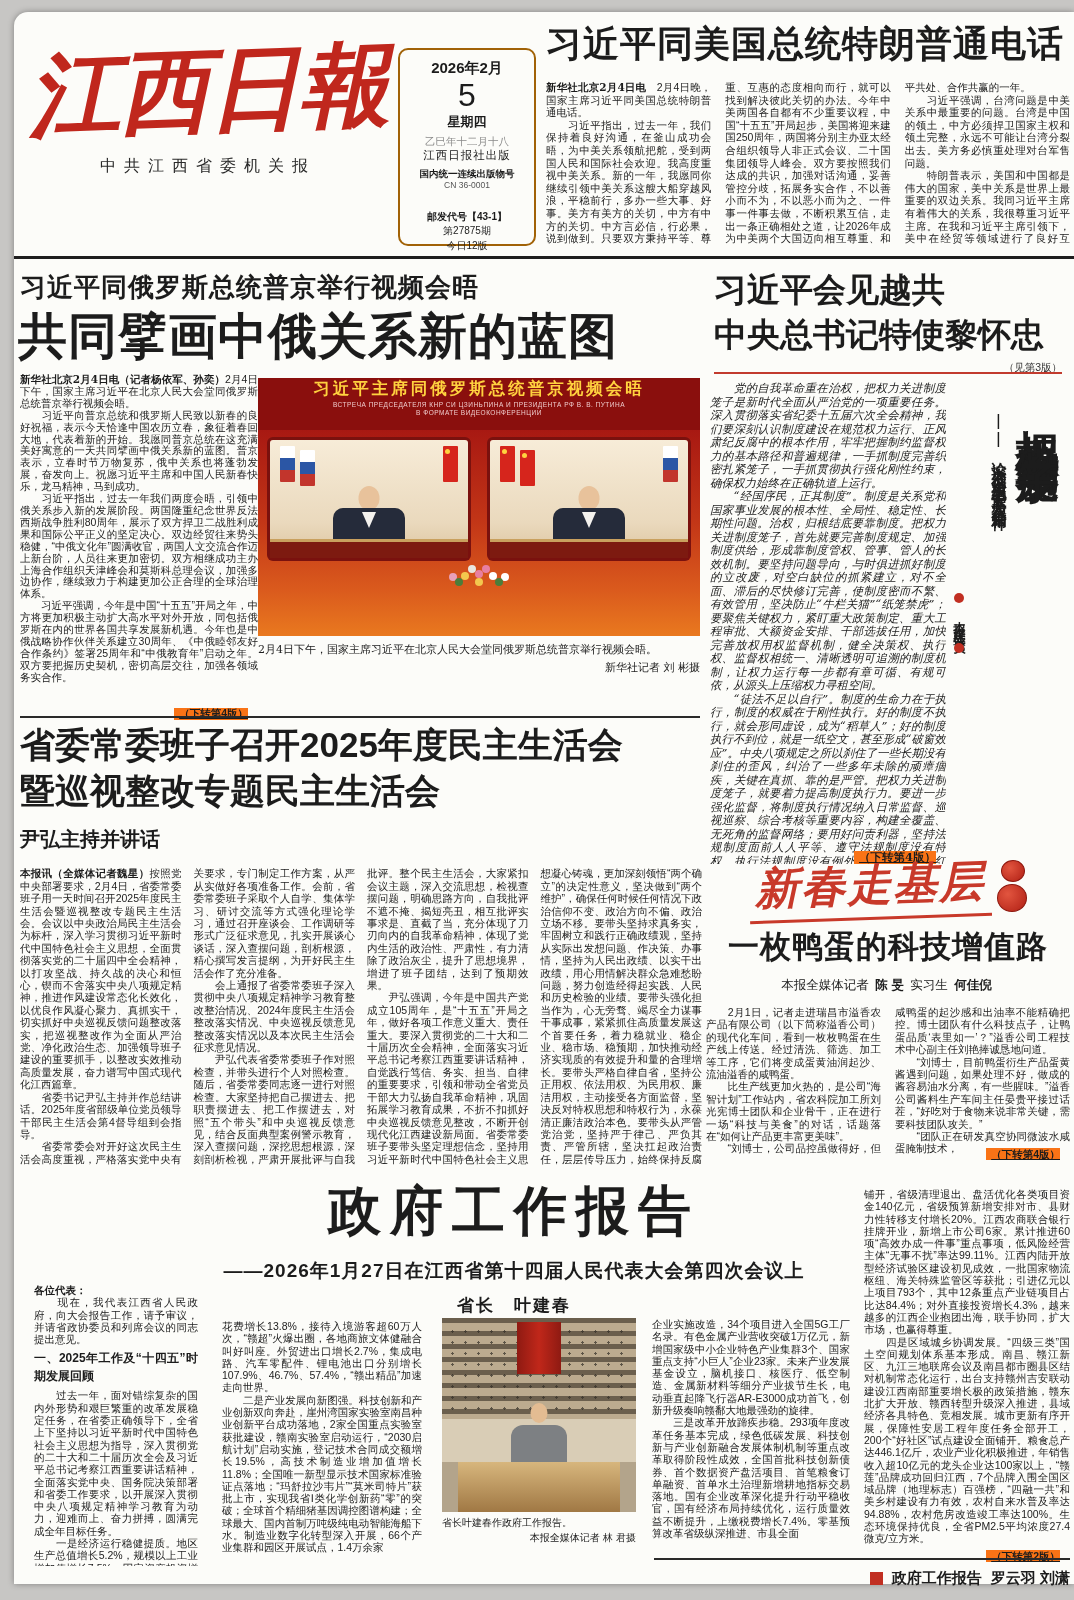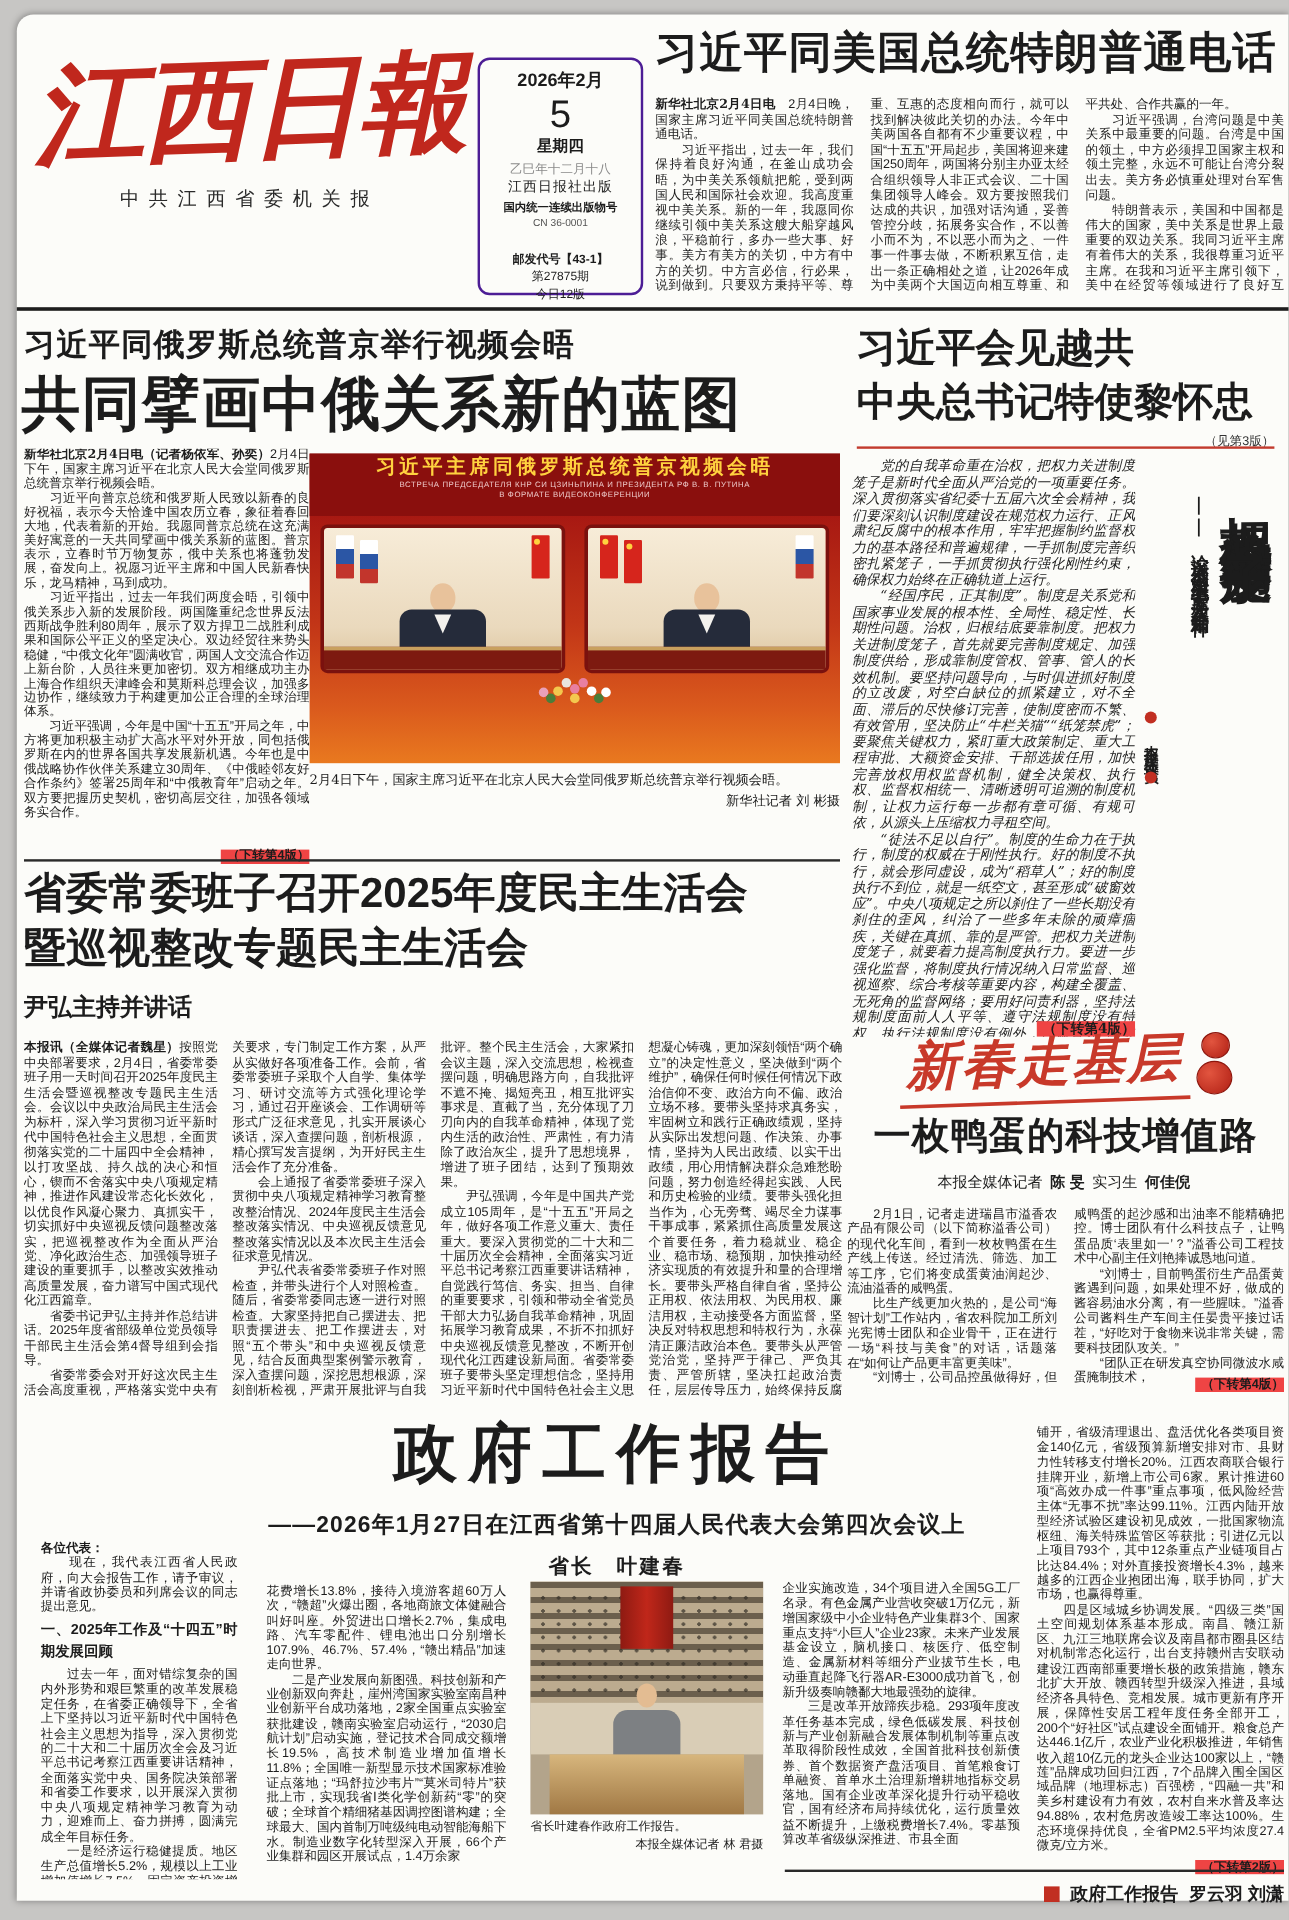--- a/index.html
+++ b/index.html
@@ -13,21 +13,21 @@
   .hide{overflow:hidden;}
 
   
   .masthead{left:8px;top:26px;width:372px;text-align:center;}
   .mh-title{font-family:"DejaVu Serif",serif;font-style:italic;font-weight:bold;color:#c0271d;
             font-size:92px;line-height:1.15;letter-spacing:-2px;white-space:nowrap;
             transform:rotate(-2deg);}
   .mh-pinyin{font-size:24px;font-weight:bold;color:#c0271d;letter-spacing:9px;margin-top:-2px;}
   .mh-organ{font-size:16px;color:#2a2a2a;letter-spacing:8px;margin-top:12px;}
 
-  .datebox{left:384px;top:36px;width:138px;height:198px;border:2px solid #4c1d95;border-radius:10px;
+  .datebox{left:384px;top:36px;width:138px;height:198px;border:2px solid #a16207;border-radius:10px;
            text-align:center;padding:8px 4px;box-sizing:border-box;line-height:1.35;}
   .db-month{font-size:15px;font-weight:bold;}
   .db-day{font-size:32px;line-height:1.1;}
   .db-week{font-size:13px;font-weight:bold;}
   .db-lunar{font-size:10.5px;color:#8a8a8a;margin-top:3px;}
   .db-pub{font-size:11.5px;font-family:"DejaVu Serif",serif;margin-top:0;letter-spacing:1px;}
   .db-issn-label{font-size:9.5px;font-weight:bold;margin-top:4px;}
   .db-issn{font-size:8.5px;color:#555;}
   .db-postal{font-size:10px;font-weight:bold;margin-top:18px;}
   .db-issue{font-size:10px;margin-top:1px;}
@@ -39,21 +39,21 @@
   .phone-cols{margin-top:12px;height:164px;column-count:3;column-gap:14px;
               font-size:10.5px;line-height:12.6px;}
   .lead{font-weight:bold;font-family:"DejaVu Serif",serif;}
 
   .rule1{left:0;top:244px;width:1060px;height:3px;background:#1e1e1e;}
 
   
   .kicker{left:6px;top:258px;font-size:26px;font-weight:bold;letter-spacing:1px;}
   .rus-h{left:4px;top:292px;font-size:49px;font-weight:bold;letter-spacing:1px;white-space:nowrap;}
   .rus-body{left:6px;top:362px;width:238px;height:346px;font-size:10.5px;line-height:11.9px;}
-  .jump{position:absolute;right:0;bottom:0;background:#ef4444;font-weight:bold;padding-left:5px;}
+  .jump{position:absolute;right:10px;bottom:0;background:#f97316;font-weight:bold;padding-left:5px;text-decoration:underline;}
 
   .photo1{left:244px;top:366px;width:442px;height:258px;
           background:linear-gradient(180deg,#8c120f 0%,#a61712 18%,#c23517 55%,#da5a1d 82%,#e9791f 100%);}
   .p1-banner{position:absolute;top:0;left:0;right:0;height:52px;background:#8a0f0d;
              display:flex;flex-direction:column;align-items:center;gap:1px;}
   .p1-cn{color:#ffd23f;font-size:16.5px;font-weight:bold;letter-spacing:3px;}
   .p1-ru{color:#eecaca;font-size:6.5px;letter-spacing:.5px;}
   .p1-screen{position:absolute;top:62px;width:198px;height:118px;border-radius:3px;
              background:linear-gradient(180deg,#f7ecd8 0%,#ead9bd 70%,#dcc49e 100%);
              box-shadow:0 0 0 3px #7a110e;}

